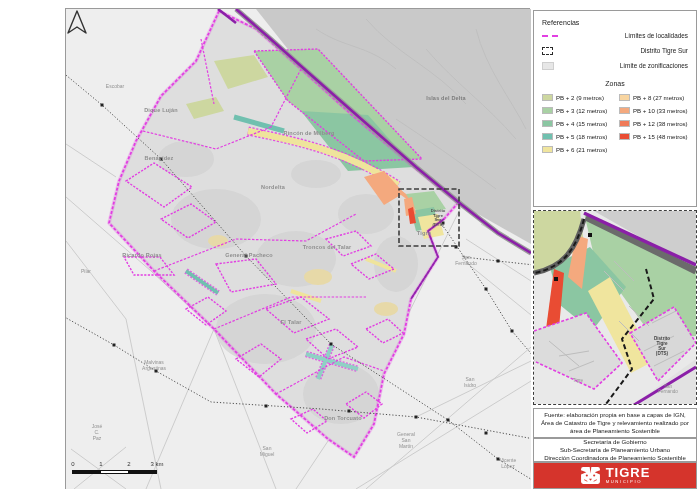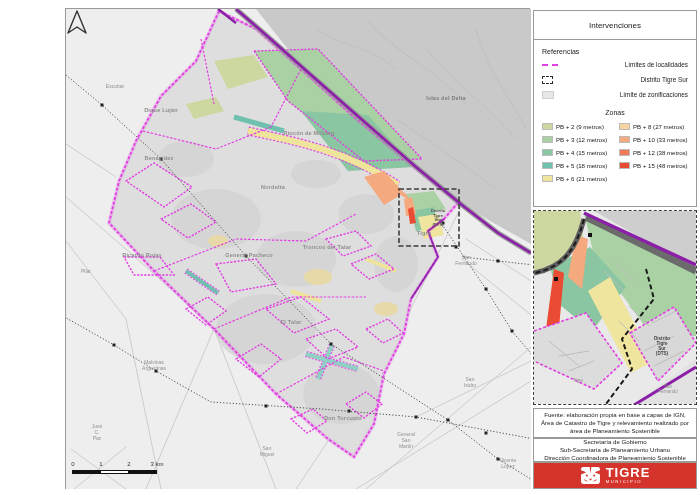--- a/index.html
+++ b/index.html
@@ -256,21 +256,20 @@
       </div>
       <div class="sb-bar">
         <div class="sb-seg" style="width:28px;background:#111"></div>
         <div class="sb-seg" style="width:28px;background:#fff"></div>
         <div class="sb-seg" style="width:28px;background:#111"></div>
       </div>
     </div>
   </div>
 
   <div class="side-box legend">
-    <div class="legend-title">Intervenciones</div>
     <div class="legend-body">
       <div class="ref-heading">Referencias</div>
       <div class="ref-row">
         <span class="sw-dash"></span>
         <span class="ref-label">Límites de localidades</span>
       </div>
       <div class="ref-row">
         <span class="sw-dashrect"></span>
         <span class="ref-label">Distrito Tigre Sur</span>
       </div>

